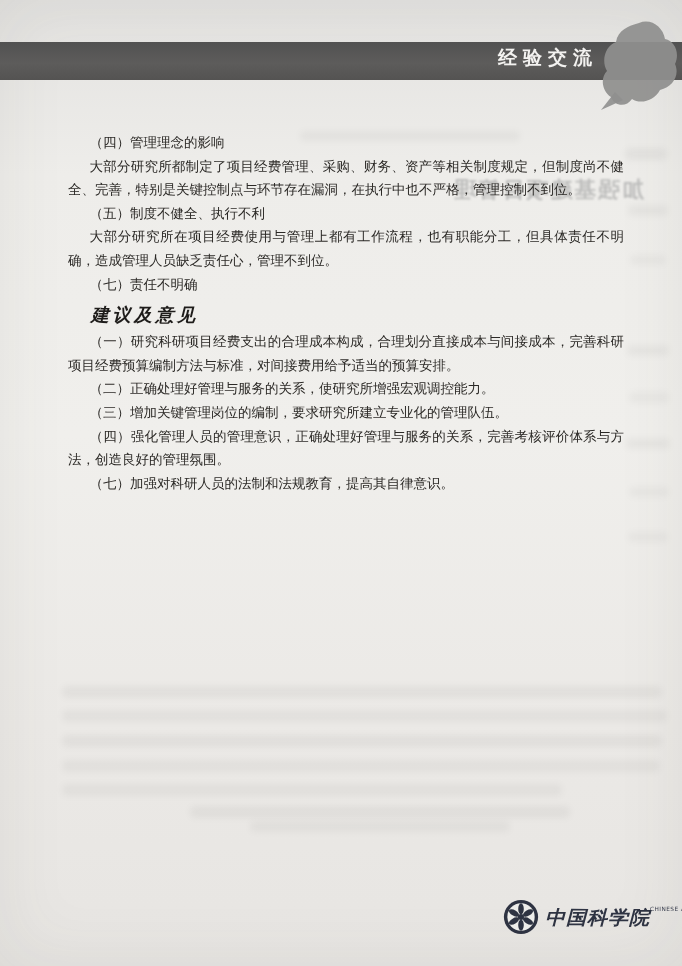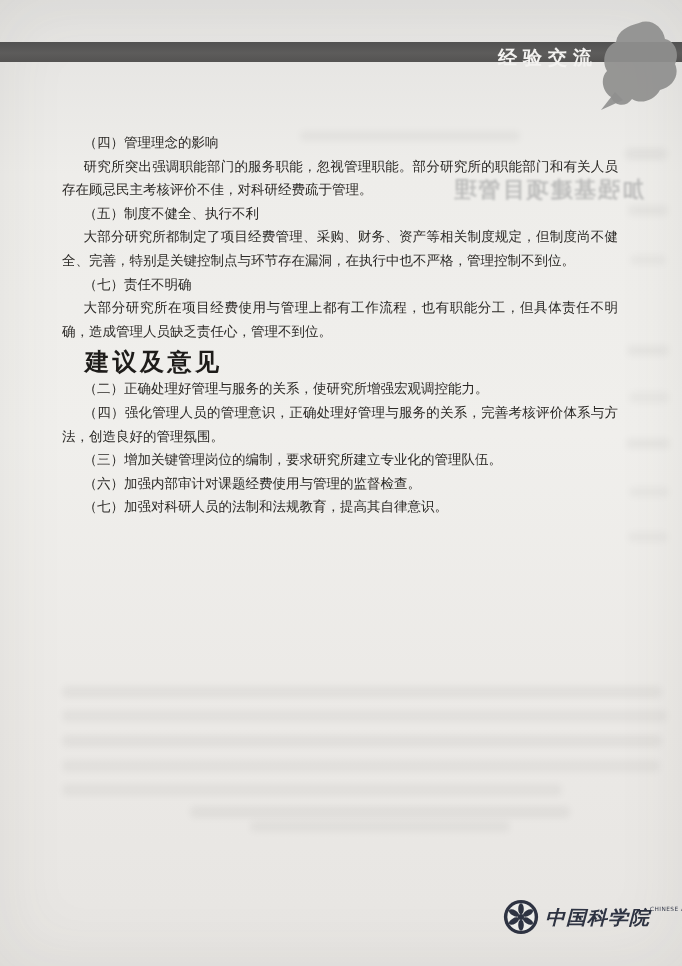--- a/index.html
+++ b/index.html
@@ -6,21 +6,21 @@
   .page{
     position:relative;
     width:682px;height:966px;
     overflow:hidden;
     background:linear-gradient(180deg,#e3e2e0 0%,#eeedea 18%,#f0efec 45%,#ebe9e6 75%,#e7e5e2 100%);
     box-shadow:inset 0 0 70px rgba(80,75,70,.08);
     font-family:"DejaVu Serif","Liberation Serif",serif;
   }
   
   .header-bar{
-    position:absolute;left:0;top:42px;width:682px;height:20px;
+    position:absolute;left:0;top:42px;width:682px;height:38px;
     background:linear-gradient(180deg,#515151,#5d5c5b 55%,#545352);
   }
   .header-label{
     position:absolute;right:84px;top:3px;
     color:#f3f2f0;font-size:19px;font-weight:bold;
     letter-spacing:6px;
     font-family:"DejaVu Sans","Liberation Sans",sans-serif;
     white-space:nowrap;
   }
   .leaf{position:absolute;left:599px;top:20px;}
@@ -30,28 +30,28 @@
     transform:scaleX(-1);
     font-size:22px;font-weight:bold;color:#4c4f52;
     opacity:.30;filter:blur(1.1px);
     letter-spacing:2px;white-space:nowrap;
   }
   .smudge{
     position:absolute;background:#6f6e6c;border-radius:5px;filter:blur(3px);
   }
   
   .content{
-    position:absolute;left:62px;top:131px;width:556px;
+    position:absolute;left:68px;top:131px;width:556px;
     font-size:13.5px;line-height:23.6px;color:#2b2926;
     text-align:justify;
   }
   .content p{margin:0;text-indent:1.6em;}
   .section-heading{
     margin:7px 0 3px 0;padding-left:23px;
-    font-size:24px;line-height:24px;font-weight:bold;
+    font-size:18px;line-height:24px;font-weight:bold;font-style:italic;
     letter-spacing:3.5px;color:#1e1c1a;
     text-indent:0;
   }
   
   .footer{
     position:absolute;left:503px;top:897px;height:40px;
     display:flex;align-items:center;
   }
   .logo{flex:0 0 auto;margin-right:6px;}
   .org-names{display:flex;flex-direction:row;justify-content:center;margin-right:9px;}
@@ -99,32 +99,31 @@
   <div class="smudge" style="left:62px;top:686px;width:600px;height:12px;opacity:.08"></div>
   <div class="smudge" style="left:62px;top:710px;width:605px;height:12px;opacity:.07"></div>
   <div class="smudge" style="left:62px;top:735px;width:600px;height:12px;opacity:.08"></div>
   <div class="smudge" style="left:62px;top:760px;width:598px;height:12px;opacity:.07"></div>
   <div class="smudge" style="left:62px;top:784px;width:500px;height:12px;opacity:.07"></div>
   <div class="smudge" style="left:190px;top:806px;width:380px;height:12px;opacity:.08"></div>
   <div class="smudge" style="left:250px;top:821px;width:260px;height:11px;opacity:.07"></div>
 
   <div class="content">
     <p>（四）管理理念的影响</p>
-    <p>研究所突出强调职能部门的服务职能，忽视管理职能。部分研究所的职能部门和有关人员存在顾忌民主考核评价不佳，对科研经费疏于管理。</p>
+    <p>大部分研究所都制定了项目经费管理、采购、财务、资产等相关制度规定，但制度尚不健全、完善，特别是关键控制点与环节存在漏洞，在执行中也不严格，管理控制不到位。</p>
     <p>（五）制度不健全、执行不利</p>
-    <p>大部分研究所都制定了项目经费管理、采购、财务、资产等相关制度规定，但制度尚不健全、完善，特别是关键控制点与环节存在漏洞，在执行中也不严格，管理控制不到位。</p>
+    <p>大部分研究所在项目经费使用与管理上都有工作流程，也有职能分工，但具体责任不明确，造成管理人员缺乏责任心，管理不到位。</p>
     <p>（七）责任不明确</p>
-    <p>大部分研究所在项目经费使用与管理上都有工作流程，也有职能分工，但具体责任不明确，造成管理人员缺乏责任心，管理不到位。</p>
 
     <h3 class="section-heading">建议及意见</h3>
 
+    <p>（一）研究科研项目经费支出的合理成本构成，合理划分直接成本与间接成本，完善科研项目经费预算编制方法与标准，对间接费用给予适当的预算安排。</p>
     <p>（二）正确处理好管理与服务的关系，使研究所增强宏观调控能力。</p>
+    <p>（三）增加关键管理岗位的编制，要求研究所建立专业化的管理队伍。</p>
     <p>（四）强化管理人员的管理意识，正确处理好管理与服务的关系，完善考核评价体系与方法，创造良好的管理氛围。</p>
-    <p>（三）增加关键管理岗位的编制，要求研究所建立专业化的管理队伍。</p>
-    <p>（六）加强内部审计对课题经费使用与管理的监督检查。</p>
     <p>（七）加强对科研人员的法制和法规教育，提高其自律意识。</p>
   </div>
 
   <div class="footer">
     <svg class="logo" width="36" height="36" viewBox="0 0 40 40">
       <circle cx="20" cy="20" r="19" fill="#2e3342"></circle>
       <circle cx="20" cy="20" r="15.2" fill="#ededea"></circle>
       <g fill="#2e3342">
         <ellipse cx="20" cy="11" rx="3.1" ry="6.2"></ellipse>
         <ellipse cx="20" cy="11" rx="3.1" ry="6.2" transform="rotate(60 20 20)"></ellipse>

